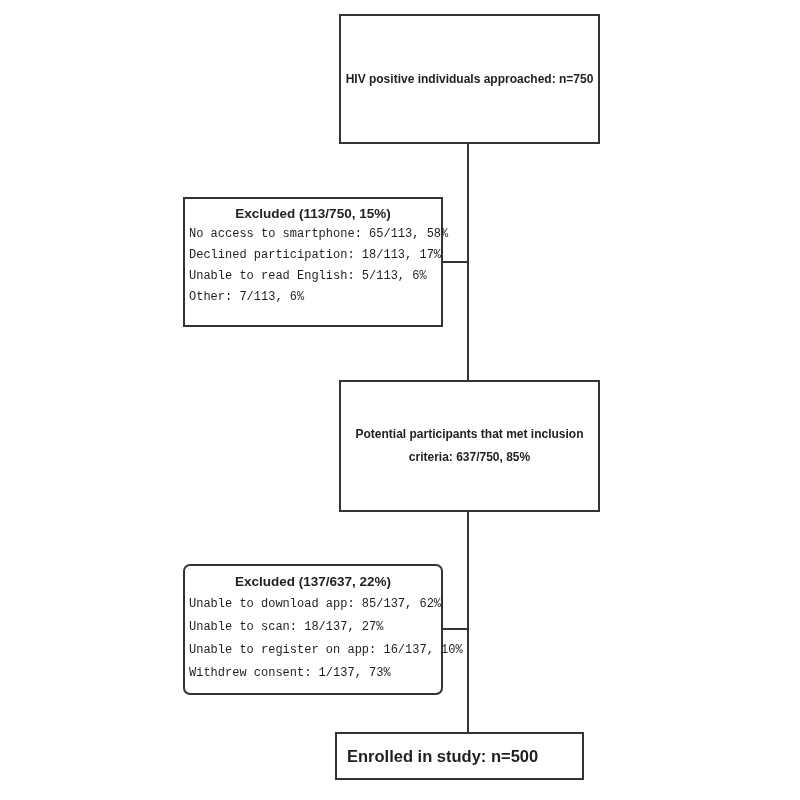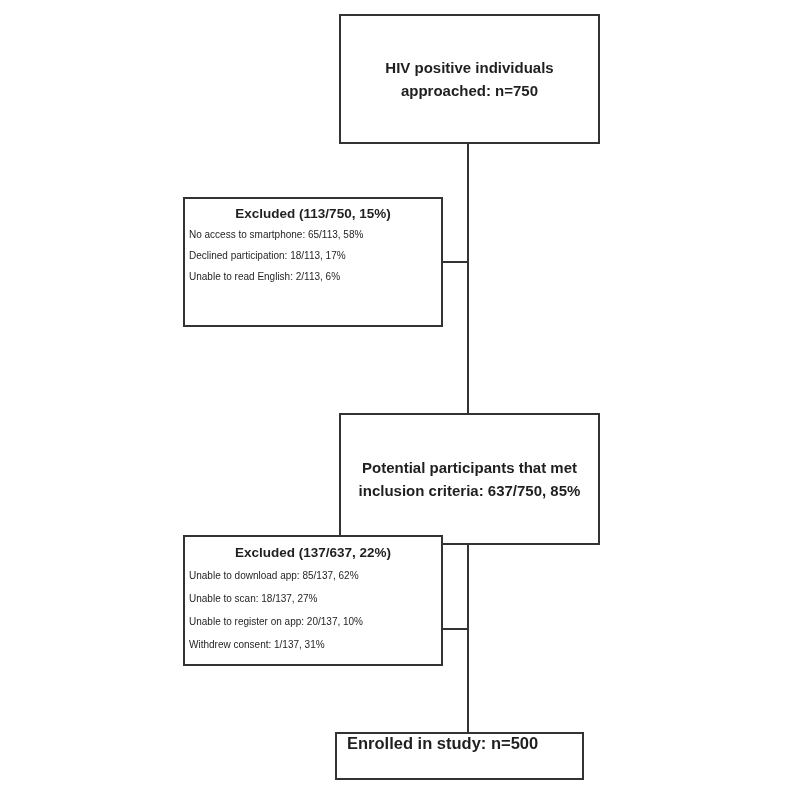--- a/index.html
+++ b/index.html
@@ -22,45 +22,46 @@
     background: var(--bg, #ffffff);
     border: 2px solid var(--border, #333333);
     z-index: 2;
   }
   .center-text {
     display: flex;
     align-items: center;
     justify-content: center;
     text-align: center;
     font-weight: 700;
-    font-size: 15px;
+    font-size: 12px;
     line-height: 23px;
     padding: 0 3px;
   }
   .top-box   { left: 339px; top: 14px;  width: 261px; height: 130px; }
-  .mid-box   { left: 339px; top: 380px; width: 261px; height: 132px; margin-top: 33px; }
+  .mid-box   { left: 339px; top: 380px; width: 261px; height: 132px; }
   .bottom-box {
     left: 335px; top: 732px; width: 249px; height: 48px;
-    display: flex; align-items: flex-start;
+    display: flex; align-items: center;
     font-weight: 700; font-size: 16.5px;
     padding-left: 10px;
   }
   .excl-box { left: 183px; width: 260px; padding: 4px 4px 0 4px; }
   .excl1 { top: 197px; height: 130px; }
-  .excl2 { top: 535px; height: 131px; }
+  .excl2 { top: 564px; height: 131px; border-radius: 7px; }
   .excl-title {
     text-align: center;
     font-weight: 700;
     font-size: 13.5px;
     line-height: 21px;
   }
   .excl-item {
-    font-size: 10px;
+    font-size: 12px;
     line-height: 21px;
     white-space: nowrap;
+    font-family: Liberation Mono, monospace;
   }
   .excl2 .excl-title, .excl2 .excl-item { line-height: 23px; }
   .vline {
     position: absolute;
     left: 467px; top: 143px;
     width: 2px; height: 592px;
     background: var(--border, #333333);
     z-index: 1;
   }
   .hline {
@@ -82,32 +83,33 @@
   <div class="hline h2"></div>
 
   <div class="box top-box center-text">
     <span>HIV positive individuals approached: n=750</span>
   </div>
 
   <div class="box excl-box excl1">
     <div class="excl-title">Excluded (113/750, 15%)</div>
     <div class="excl-item">No access to smartphone: 65/113, 58%</div>
     <div class="excl-item">Declined participation: 18/113, 17%</div>
-    <div class="excl-item">Unable to read English: 2/113, 6%</div>
+    <div class="excl-item">Unable to read English: 5/113, 6%</div>
+    <div class="excl-item">Other: 7/113, 6%</div>
   </div>
 
   <div class="box mid-box center-text">
     <span>Potential participants that met inclusion criteria: 637/750, 85%</span>
   </div>
 
   <div class="box excl-box excl2">
     <div class="excl-title">Excluded (137/637, 22%)</div>
     <div class="excl-item">Unable to download app: 85/137, 62%</div>
     <div class="excl-item">Unable to scan: 18/137, 27%</div>
-    <div class="excl-item">Unable to register on app: 20/137, 10%</div>
-    <div class="excl-item">Withdrew consent: 1/137, 31%</div>
+    <div class="excl-item">Unable to register on app: 16/137, 10%</div>
+    <div class="excl-item">Withdrew consent: 1/137, 73%</div>
   </div>
 
   <div class="box bottom-box">
     <span>Enrolled in study: n=500</span>
   </div>
 
 </div>
 
 </body></html>

